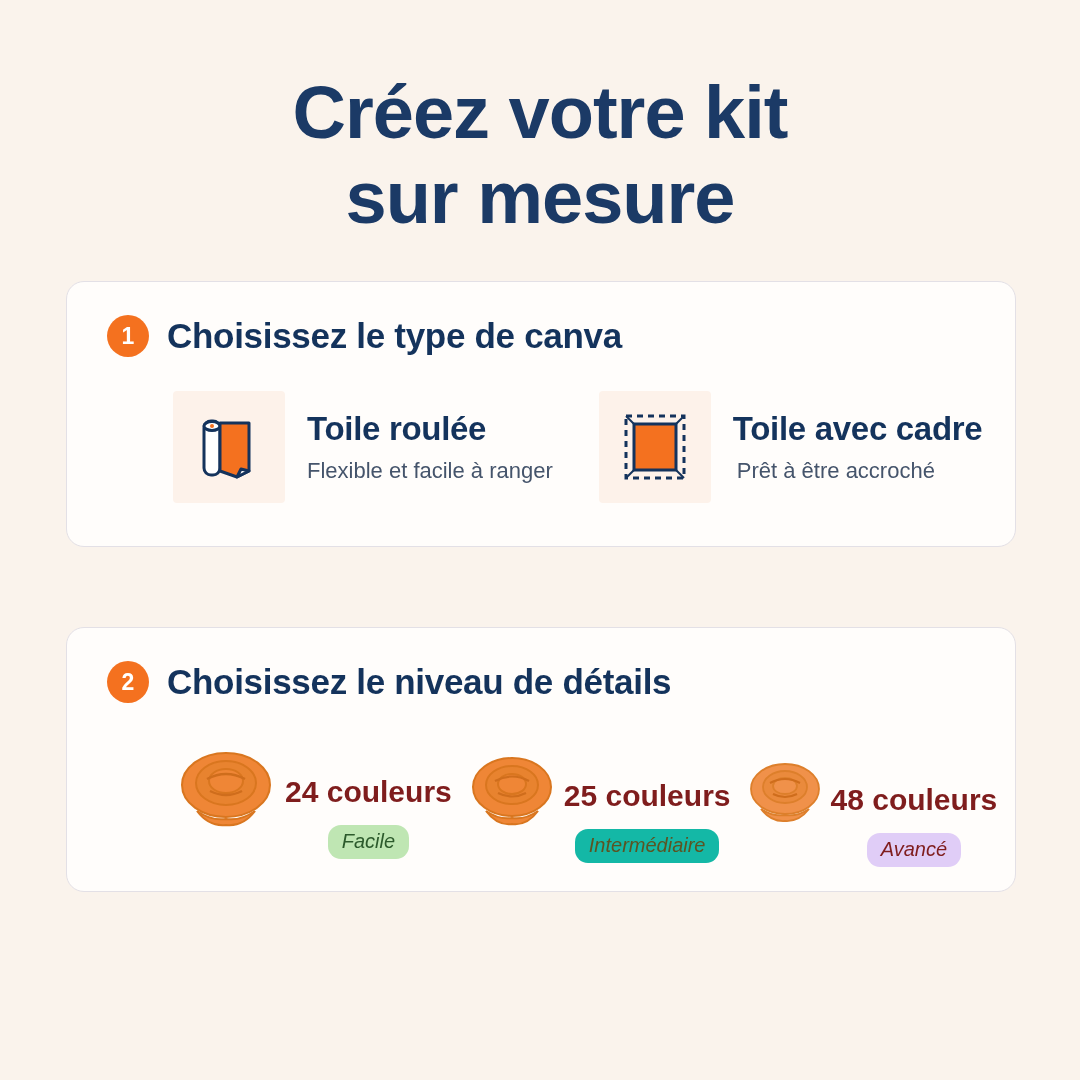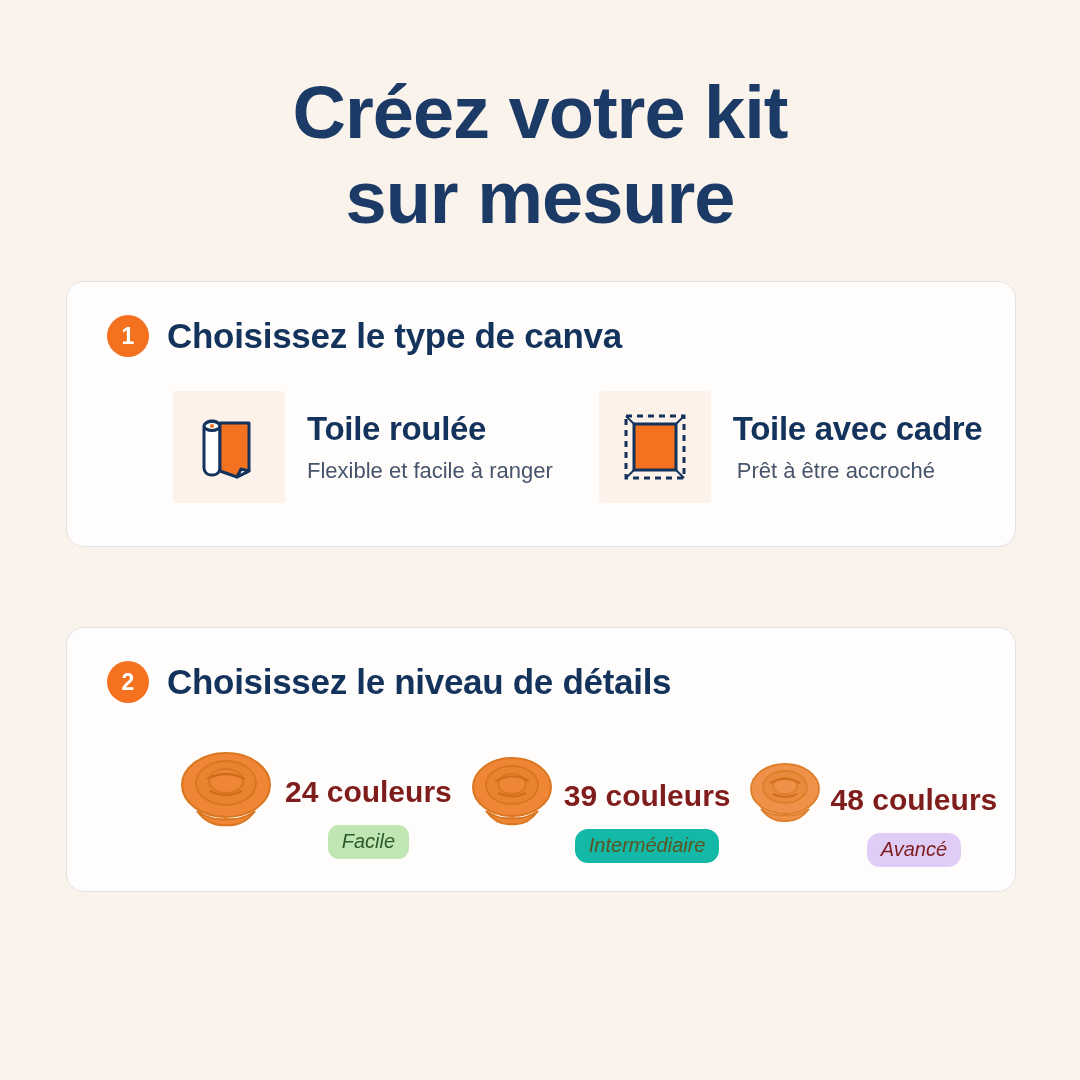--- a/index.html
+++ b/index.html
@@ -112,21 +112,21 @@
   }
   .tag {
     align-self: center;
     margin-top: 16px;
     border-radius: 13px;
     padding: 5px 14px 6px 14px;
     font-size: 20px;
     font-style: italic;
     white-space: nowrap;
   }
-  .tag.easy { background: #bfe6b3; color: #2c5a2c; border-radius: 11px; }
+  .tag.easy { background: #bfe6b3; color: #2c5a2c; }
   .tag.inter { background: #14b8a6; color: #5b5422; }
   .tag.adv { background: #e0cdf7; color: #7f1d1d; }
 
   .opt1 { margin-top: 14px; }
   .opt2 { margin-top: 18px; }
   .opt3 { margin-top: 24px; }
   .opt1 .detail-name { padding-top: 36px; }
   .opt2 .detail-name { padding-top: 36px; }
   .opt3 .detail-name { padding-top: 34px; }
 </style>
@@ -218,21 +218,21 @@
             <ellipse cx="52" cy="42" rx="26" ry="19" fill="#e8832f"></ellipse>
             <ellipse cx="52" cy="41" rx="14" ry="10" fill="#ef8636"></ellipse>
             <path d="M26 68 q11 15 26 13 q15 2 26 -13 q-13 9 -26 7 q-13 2 -26 -7 z"></path>
           </g>
           <g stroke="#cf6d1c" stroke-width="2.2" fill="none">
             <path d="M35 38 q17 -9 34 0"></path>
             <path d="M38 50 q14 7 28 0"></path>
           </g>
         </svg>
         <div class="detail-text">
-          <div class="detail-name">39 couleurs</div>
+          <div class="detail-name">25 couleurs</div>
           <div class="tag inter">Intermédiaire</div>
         </div>
       </div>
 
       <div class="detail-opt opt3">
         <svg class="rose" width="92" height="84" viewBox="0 0 92 84">
           <g fill="#f0914a" stroke="#dd7f2b" stroke-width="1.8">
             <ellipse cx="46" cy="40" rx="34" ry="25"></ellipse>
             <ellipse cx="46" cy="38" rx="22" ry="16" fill="#ea8a3c"></ellipse>
             <ellipse cx="46" cy="37" rx="12" ry="8" fill="#f0914a"></ellipse>

